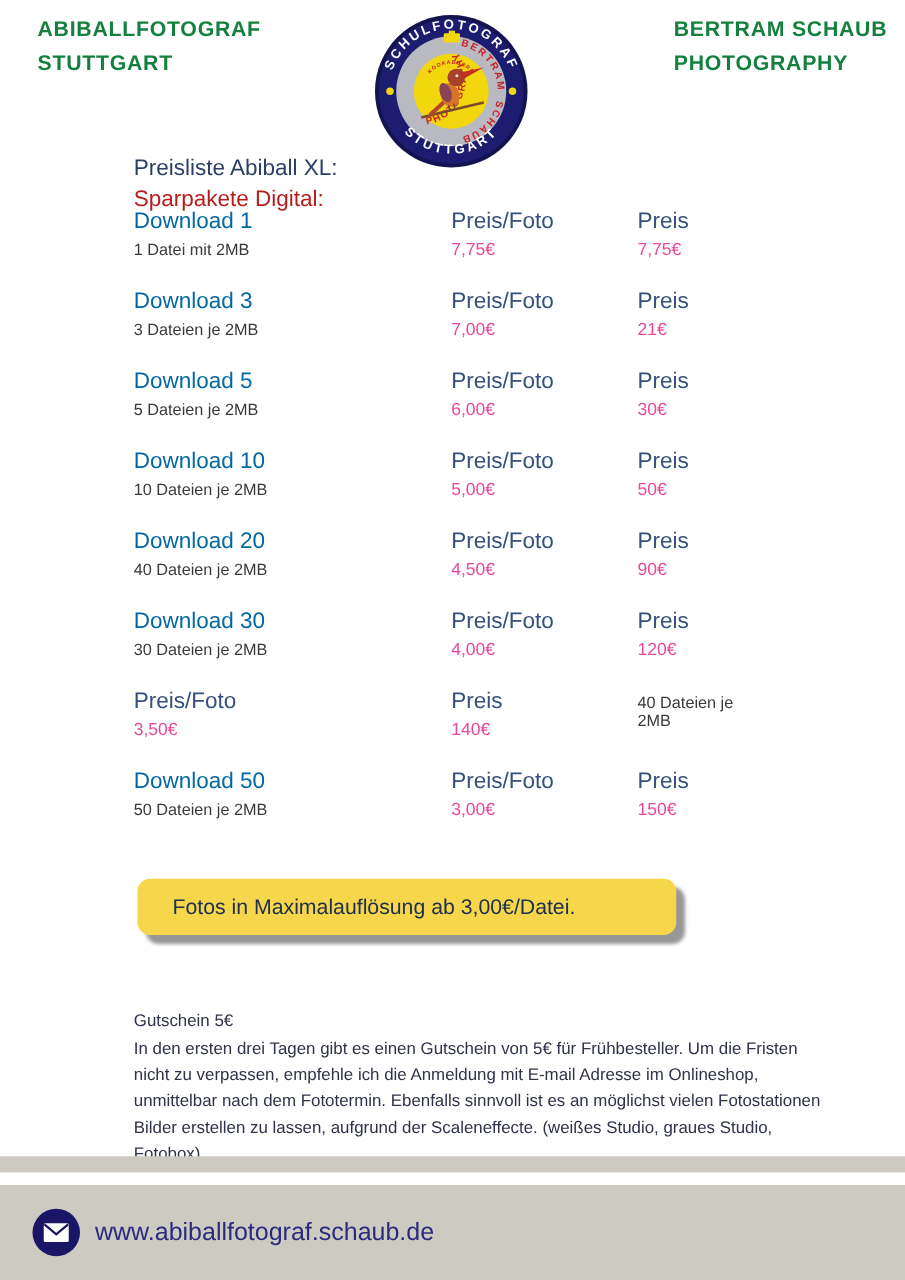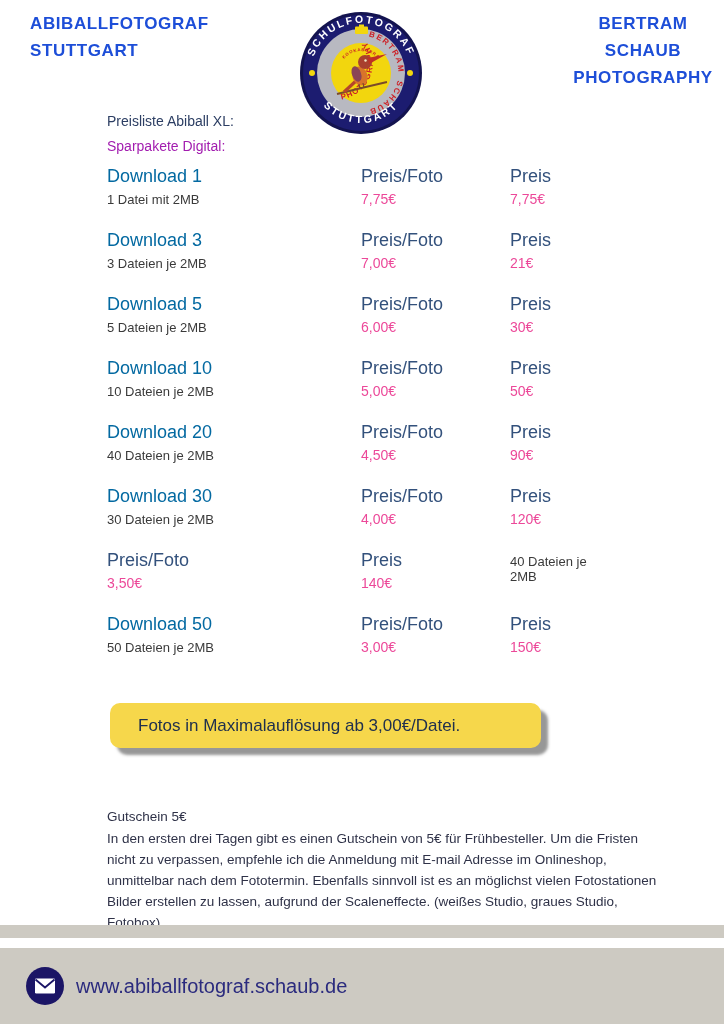--- a/index.html
+++ b/index.html
@@ -1,29 +1,29 @@
 <!DOCTYPE html>
 <html><head>
 <meta charset="utf-8">
 <style>
   html,body{margin:0;padding:0;background:#ffffff;}
   .page{position:relative;width:724px;height:1024px;background:#ffffff;overflow:hidden;
         font-family:"Liberation Sans",sans-serif;}
 
   
-  .brand{position:absolute;top:10px;color:#1d4ed8;font-size:17px;line-height:27px;
+  .brand{position:absolute;top:10px;color:#15803d;font-size:17px;line-height:27px;
          letter-spacing:.6px;font-weight:bold;}
   .brand-left{left:30px;}
-  .brand-right{left:562px;text-align:center;}
+  .brand-right{left:539px;}
   .logo{position:absolute;left:299px;top:11px;width:124px;height:124px;}
 
   
-  .title-block{position:absolute;left:107px;top:109px;font-size:14px;line-height:25px;}
+  .title-block{position:absolute;left:107px;top:122px;font-size:18px;line-height:25px;}
   .title-main{color:#2c3e63;}
-  .title-sub{color:#a21caf;}
+  .title-sub{color:#b91c1c;}
 
   
   .price-table{position:absolute;left:107px;top:166px;width:480px;}
   .prow{display:grid;grid-template-columns:254px 149px 1fr;grid-template-rows:22px 20px;
         margin-bottom:22px;}
   .c-title{font-size:18px;color:#0369a1;}
   .c-head{font-size:18px;color:#33517c;}
   .c-sub{font-size:13px;color:#3a3a3a;padding-top:4px;}
   .c-val{font-size:14px;color:#ec4899;padding-top:3px;}
 

